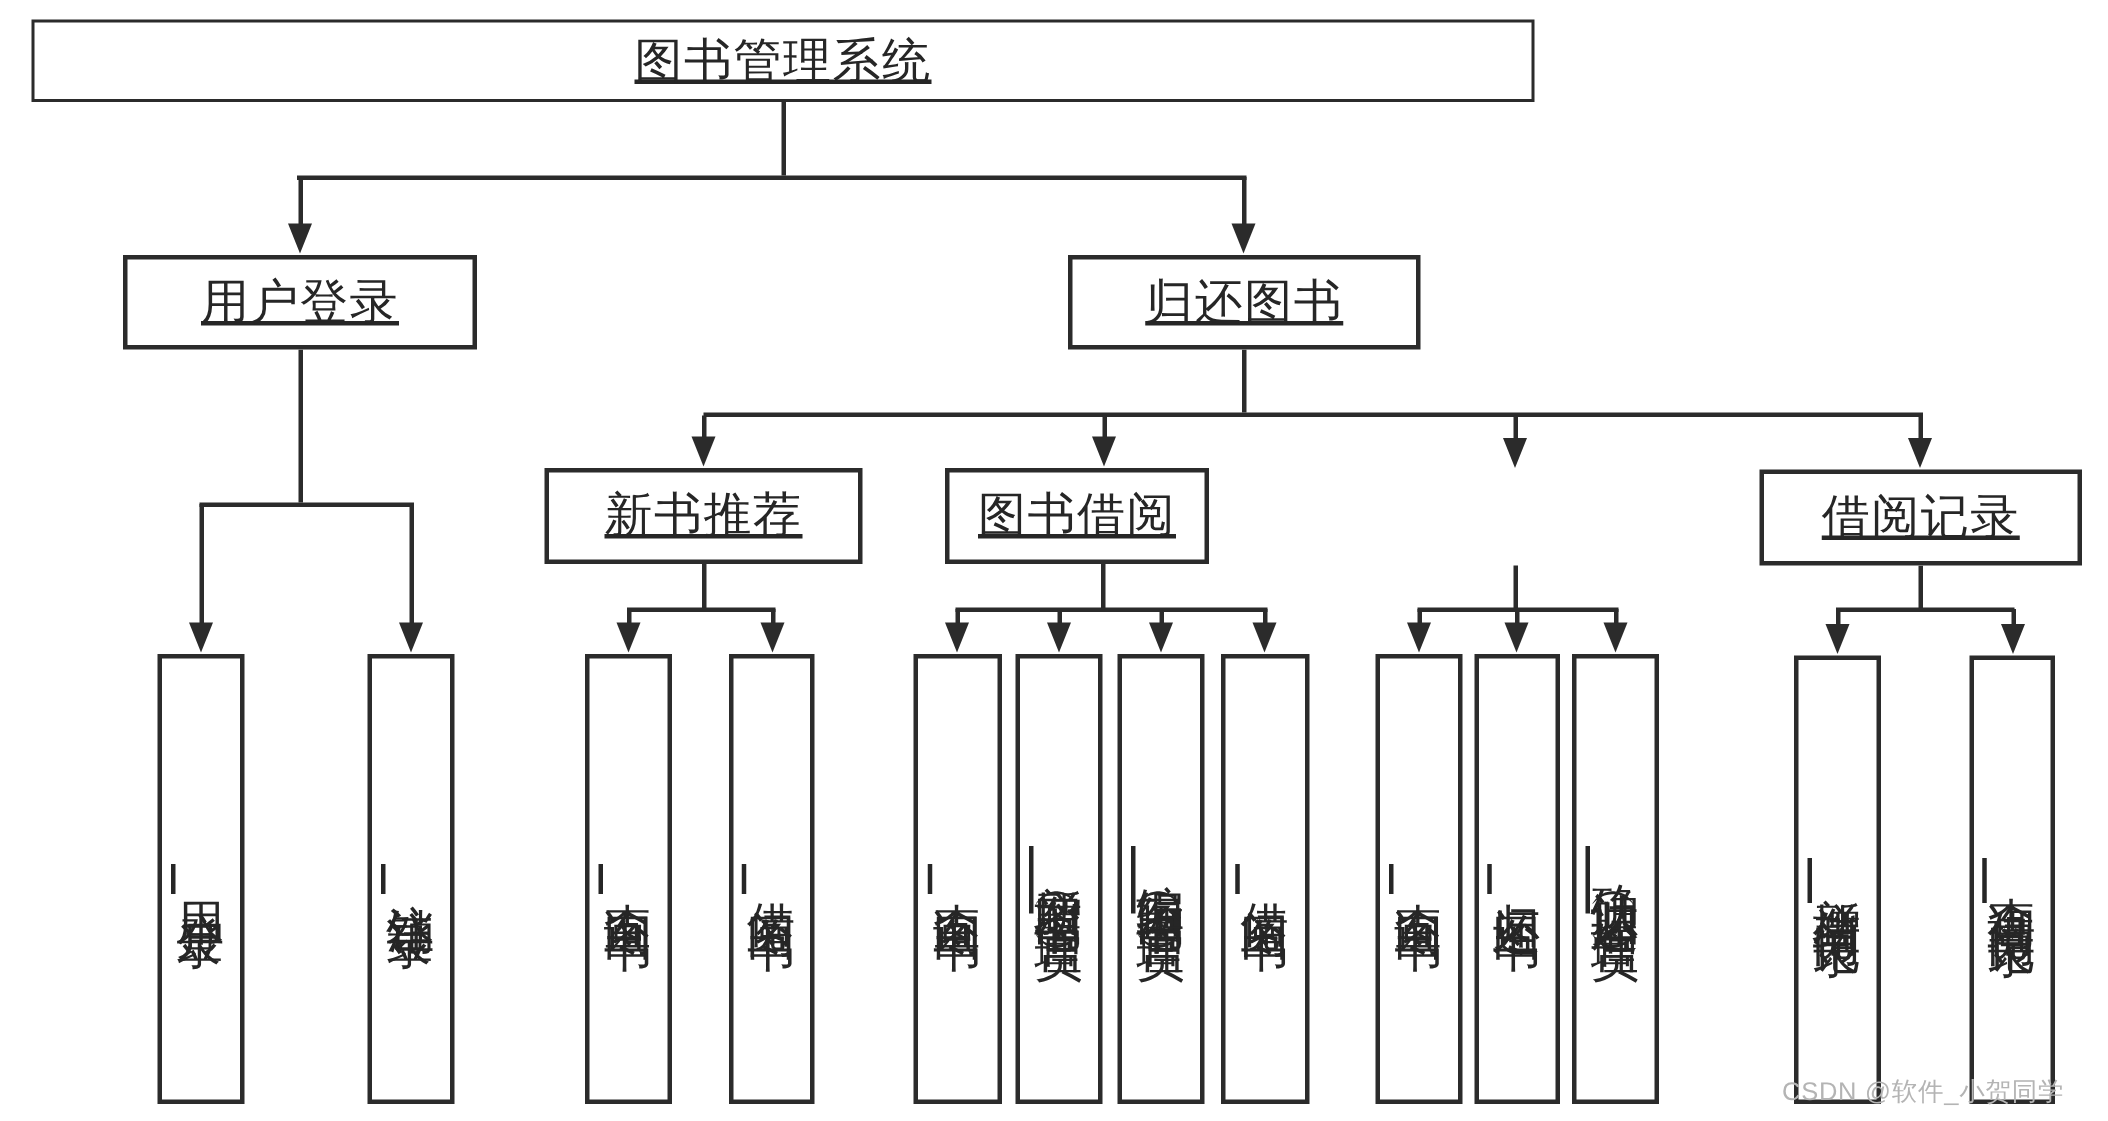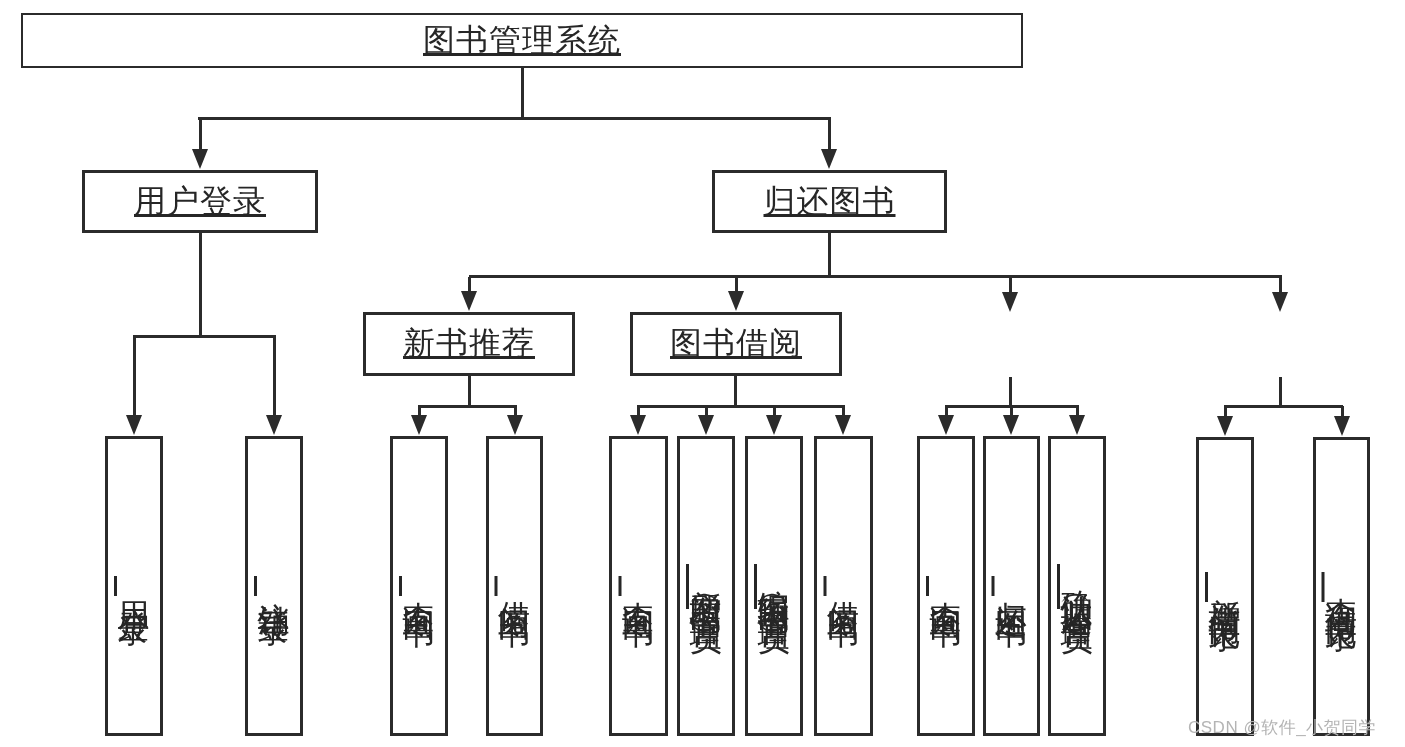--- a/index.html
+++ b/index.html
@@ -139,21 +139,21 @@
     </div>
     <div class="node" style="left: 363px; top: 312px; width: 212px; height: 64px;">
       <span>新书推荐</span>
     </div>
     <div class="node vertical" style="left: 390px; top: 436px; width: 58px; height: 300px;">
       <span>查询图书</span>
     </div>
     <div class="node vertical" style="left: 486px; top: 436px; width: 57px; height: 300px;">
       <span>借阅图书</span>
     </div>
-    <div class="node" style="left: 630px; top: 312px; width: 212px; height: 64px;">
+    <div class="node" style="left: 630px; top: 312px; width: 176px; height: 64px;">
       <span>图书借阅</span>
     </div>
     <div class="node vertical" style="left: 609px; top: 436px; width: 59px; height: 300px;">
       <span>查询图书</span>
     </div>
     <div class="node vertical" style="left: 677px; top: 436px; width: 58px; height: 300px;">
       <span>新增图书（管理员）</span>
     </div>
     <div class="node vertical" style="left: 745px; top: 436px; width: 58px; height: 300px;">
       <span>编辑图书（管理员）</span>
@@ -163,19 +163,22 @@
     </div>
     <div class="node vertical" style="left: 917px; top: 436px; width: 58px; height: 300px;">
       <span>查询图书</span>
     </div>
     <div class="node vertical" style="left: 983px; top: 436px; width: 57px; height: 300px;">
       <span>归还图书</span>
     </div>
     <div class="node vertical" style="left: 1048px; top: 436px; width: 58px; height: 300px;">
       <span>确认归还（管理员）</span>
     </div>
+    <div class="node" style="left: 1173px; top: 313px; width: 215px; height: 64px;">
+      <span>借阅记录</span>
+    </div>
     <div class="node vertical" style="left: 1196px; top: 437px; width: 58px; height: 299px;">
       <span>新增借阅记录</span>
     </div>
     <div class="node vertical" style="left: 1313px; top: 437px; width: 57px; height: 299px;">
       <span>查询借阅记录</span>
     </div>
   </div>
 
 </body></html>

